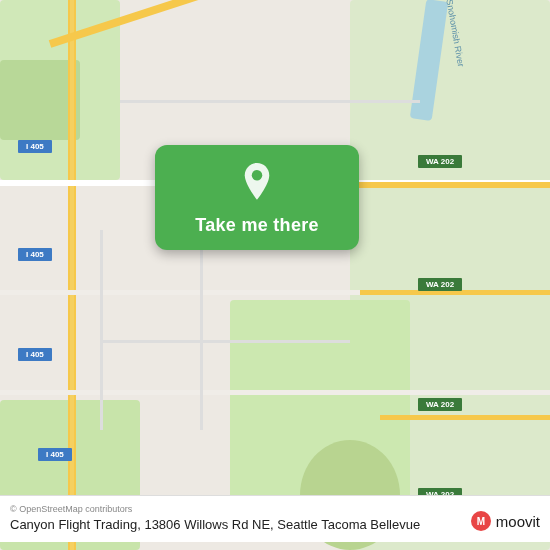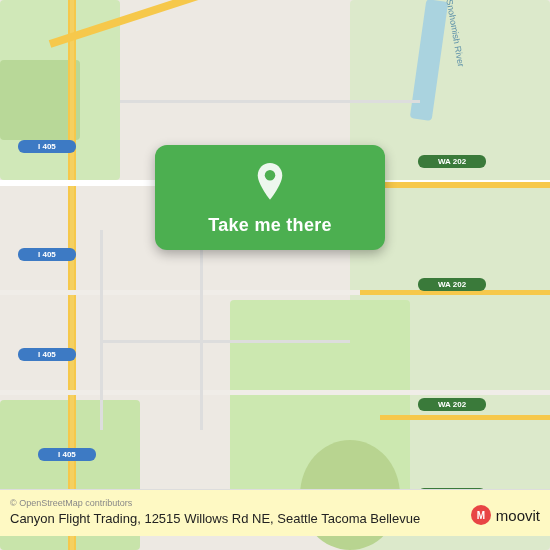--- a/index.html
+++ b/index.html
@@ -51,31 +51,31 @@
       background-color: #f6c84b;
     }
 
     
     .highway-shield {
       position: absolute;
       background-color: #3d7ac4;
       color: white;
       font-size: 9px;
       font-weight: bold;
-      padding: 2px 20px;
-      border-radius: 6px;
+      padding: 2px 8px;
+      border-radius: 1px;
       white-space: nowrap;
     }
 
     
     .cta-overlay {
       position: absolute;
       top: 145px;
       left: 155px;
-      width: 230px;
+      width: 204px;
       background-color: #4CAF50;
       border-radius: 12px;
       display: flex;
       flex-direction: column;
       align-items: center;
       padding: 18px 20px 14px 20px;
       box-shadow: 0 4px 12px rgba(0,0,0,0.3);
     }
 
     .pin-icon {
@@ -87,24 +87,24 @@
     .cta-button-text {
       color: white;
       font-size: 18px;
       font-weight: bold;
       letter-spacing: 0.3px;
     }
 
     
     .info-bar {
       position: absolute;
-      bottom: 14px;
+      bottom: 8px;
       left: 0;
       width: 100%;
-      background-color: #fef9c3;
+      background-color: #ffffff;
       padding: 8px 10px 10px 10px;
       border-top: 1px solid #ddd;
     }
 
     .copyright-line {
       font-size: 9px;
       color: #888;
       margin-bottom: 3px;
     }
 
@@ -195,21 +195,21 @@
 
     <svg class="pin-icon" viewBox="0 0 42 48" fill="none" xmlns="http://www.w3.org/2000/svg">
       <path d="M21 0C13.268 0 7 6.268 7 14c0 10.5 14 28 14 28s14-17.5 14-28C35 6.268 28.732 0 21 0z" fill="white" opacity="0.9"></path>
       <circle cx="21" cy="14" r="6" fill="#4CAF50"></circle>
     </svg>
     <span class="cta-button-text">Take me there</span>
   </div>
 
   <div class="info-bar">
     <div class="copyright-line">© OpenStreetMap contributors</div>
-    <div class="address-line">Canyon Flight Trading, 12515 Willows Rd NE, Seattle Tacoma Bellevue</div>
+    <div class="address-line">Canyon Flight Trading, 13806 Willows Rd NE, Seattle Tacoma Bellevue</div>
 
     <div class="moovit-logo">
 
       <svg class="moovit-icon" viewBox="0 0 22 22">
         <circle cx="11" cy="11" r="10" fill="#e84545"></circle>
         <text x="11" y="15" text-anchor="middle" fill="white" font-size="10" font-weight="bold">M</text>
       </svg>
       <span class="moovit-text">moovit</span>
     </div>
   </div>

